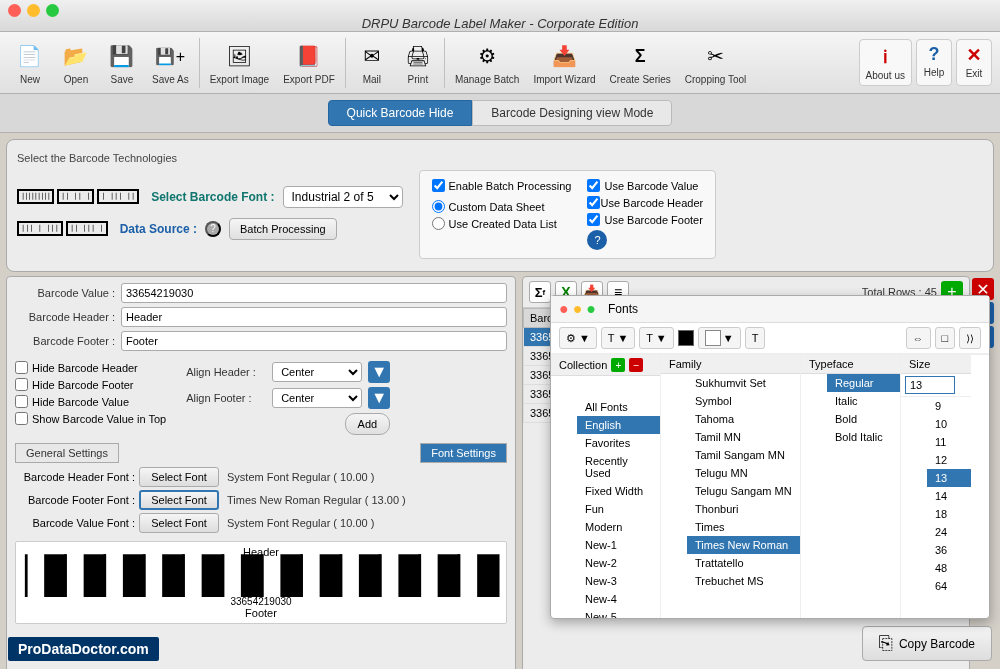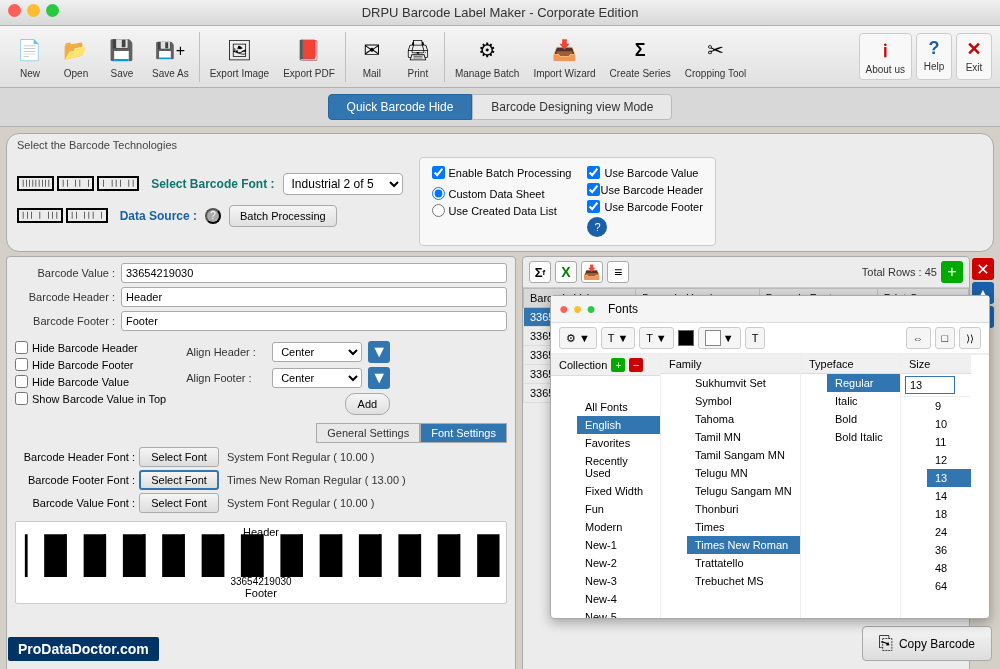--- a/index.html
+++ b/index.html
@@ -1,19 +1,19 @@
 <!DOCTYPE html>
 <html><head>
   <meta charset="utf-8">
   <style>
     * { box-sizing: border-box; margin: 0; padding: 0; }
     body { font-family: -apple-system, BlinkMacSystemFont, 'Helvetica Neue', Arial, sans-serif; font-size: 12px; background: #ececec; width: 1000px; height: 669px; overflow: hidden; }
     
     
-    .titlebar { background: linear-gradient(to bottom, #f0f0f0, #d8d8d8); height: 26px; display: flex; align-items: center; justify-content: center; border-bottom: 1px solid #b0b0b0; position: relative; }
+    .titlebar { background: linear-gradient(to bottom, #f0f0f0, #d8d8d8); height: 32px; display: flex; align-items: flex-end; justify-content: center; border-bottom: 1px solid #b0b0b0; position: relative; font-style: italic; }
     .titlebar-title { font-size: 13px; font-weight: 500; color: #333; }
     .titlebar-buttons { position: absolute; left: 8px; display: flex; gap: 6px; top: 4px; }
     .tb-btn { width: 13px; height: 13px; border-radius: 50%; border: none; cursor: pointer; }
     .tb-close { background: #ff5f57; }
     .tb-min { background: #ffbd2e; }
     .tb-max { background: #28ca41; }
 
     
     .toolbar { background: linear-gradient(to bottom, #f5f5f5, #e0e0e0); height: 62px; display: flex; align-items: center; padding: 4px 8px; border-bottom: 1px solid #b0b0b0; gap: 2px; }
     .toolbar-item { display: flex; flex-direction: column; align-items: center; padding: 4px 6px; cursor: pointer; border-radius: 4px; min-width: 36px; }
@@ -27,21 +27,21 @@
     .mode-btn { padding: 5px 18px; font-size: 12px; cursor: pointer; border: 1px solid #999; }
     .mode-btn.active { background: #3276b1; color: white; border-color: #2566a0; }
     .mode-btn.inactive { background: #e8e8e8; color: #333; border-color: #bbb; }
     .mode-btn:first-child { border-radius: 4px 0 0 4px; }
     .mode-btn:last-child { border-radius: 0 4px 4px 0; }
 
     
     .main-content { display: flex; flex-direction: column; height: calc(669px - 22px - 62px - 38px); background: #d4d0c8; }
 
     
-    .barcode-tech { background: #ececec; margin: 6px 6px 0 6px; border: 1px solid #aaa; border-radius: 13px; padding: 5px 10px; }
+    .barcode-tech { background: #ececec; margin: 6px 6px 0 6px; border: 1px solid #aaa; border-radius: 8px; padding: 12px 10px; }
     .barcode-tech-title { font-size: 11px; color: #444; margin-bottom: 6px; font-weight: 500; }
     .tech-row { display: flex; align-items: center; gap: 8px; margin-bottom: 4px; }
     .select-font-label { color: #0f766e; font-weight: bold; font-size: 12px; }
     .dropdown-select { height: 22px; font-size: 12px; background: white; border: 1px solid #aaa; border-radius: 4px; padding: 0 4px; min-width: 120px; }
     .data-source-label { color: #1a5fa8; font-weight: bold; font-size: 12px; }
     .batch-processing-btn { height: 22px; padding: 0 10px; background: linear-gradient(to bottom, #f5f5f5, #e0e0e0); border: 1px solid #aaa; border-radius: 4px; font-size: 11px; cursor: pointer; }
     .info-icon { width: 16px; height: 16px; border-radius: 50%; background: #aaa; color: white; font-size: 10px; display: inline-flex; align-items: center; justify-content: center; cursor: pointer; }
     .question-btn { width: 20px; height: 20px; border-radius: 50%; background: #1a5fa8; color: white; font-size: 11px; border: none; cursor: pointer; display: inline-flex; align-items: center; justify-content: center; }
 
     
@@ -322,21 +322,21 @@
               </select>
               <button style="width:22px;height:22px;background:#3276b1;border:none;border-radius:3px;cursor:pointer;color:white;font-size:16px;display:flex;align-items:center;justify-content:center;">▼</button>
             </div>
             <div style="display:flex; justify-content:flex-end;">
               <button class="add-btn">Add</button>
             </div>
           </div>
         </div>
 
         <div style="margin-top: 4px;">
-          <div style="display: flex; justify-content: flex-end; gap: 0; margin-bottom: 4px;">
+          <div style="display: flex; justify-content: space-between; gap: 0; margin-bottom: 4px;">
             <button class="settings-tab inactive">General Settings</button>
             <button class="settings-tab active">Font Settings</button>
           </div>
           <div class="font-btn-row">
             <span class="font-label">Barcode Header Font :</span>
             <button class="select-font-btn">Select Font</button>
             <span class="font-value">System Font Regular ( 10.00 )</span>
           </div>
           <div class="font-btn-row" style="margin-top:3px;">
             <span class="font-label">Barcode Footer Font :</span>

